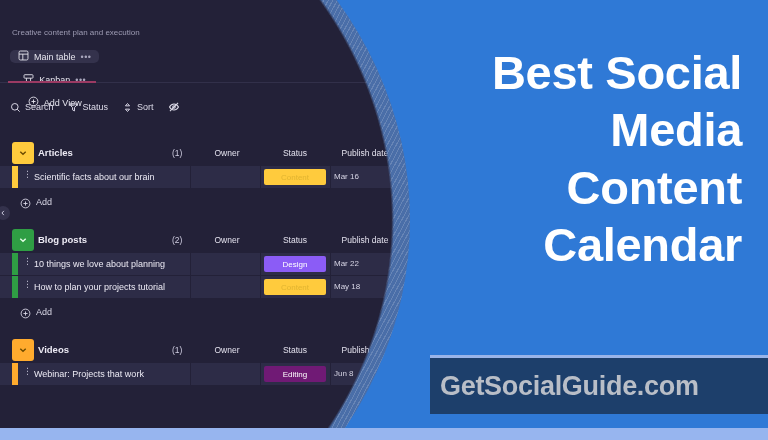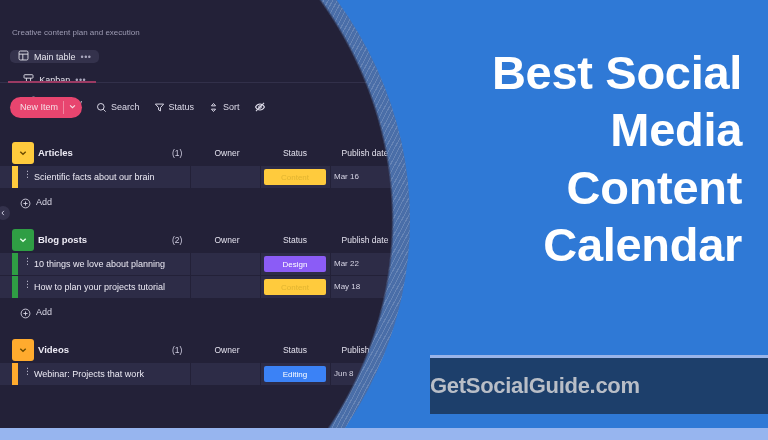--- a/index.html
+++ b/index.html
@@ -122,21 +122,22 @@
   }
   #promo-head span{display:block;}
 
   
   #site-banner{
     position:absolute;left:430px;top:358px;width:338px;height:56px;
     background:#1d3f6b;
     display:flex;align-items:center;
   }
   #site-banner .txt{
-    color:#b9bec7;font-size:22px;font-weight:bold;letter-spacing:-.3px;
+    color:#b9bec7;font-size:27px;font-weight:bold;letter-spacing:-.3px;
+    margin-left:10px;
   }
   #banner-topline{position:absolute;left:430px;top:355px;width:338px;height:3px;background:#9ab4e8;}
   #bottom-strip{position:absolute;left:0;top:428px;width:768px;height:12px;background:#97b5ef;}
 </style>
 </head>
 <body>
 
 <div id="promo-blue"></div>
 
 <div id="arc-stripes">
@@ -175,29 +176,20 @@
             <path d="M8 5v6M5 8h6"></path>
         </svg>
       </span>
       <span>Add View</span>
     </div>
   </div>
   <div class="views-rule"></div>
   <div class="tab-underline"></div>
 
   <div class="toolbar">
-    <div class="new-item">
-      <span>New Item</span>
-      <span class="sep"></span>
-      <span>
-        <svg width="7" height="7" viewBox="0 0 10 10" fill="none" stroke="#f6dfe6" stroke-width="1.6">
-            <path d="M1.5 3.5 5 6.8 8.5 3.5"></path>
-          </svg>
-      </span>
-    </div>
 
     <div class="tool">
       <span>
         <svg width="11" height="11" viewBox="0 0 16 16" fill="none" stroke="#dedcea" stroke-width="1.4">
           <circle cx="7" cy="7" r="4.8"></circle>
             <path d="M10.6 10.6 14 14"></path>
         </svg>
       </span>
       <span>Search</span>
     </div>
@@ -334,21 +326,21 @@
       <div class="col col-date">Publish date</div>
     </div>
 
     <div class="row">
       <div class="bar" style="background:#ffab2e"></div>
       <div class="kebab">⋮</div>
       <div class="rname">Webinar: Projects that work</div>
       <div class="cell-div" style="left:190px"></div>
       <div class="cell-div" style="left:260px"></div>
       <div class="cell-div" style="left:330px"></div>
-      <div class="badge" style="background:#3b82f6">Editing</div>
+      <div class="badge" style="background:#701a75">Editing</div>
       <div class="rdate">Jun 8</div>
       <div class="edge-chip" style="background:#ffab2e"></div>
     </div>
 
   </div>
 </div>
 
 <div id="promo-head">
   <span>Best Social</span>
   <span>Media</span>

